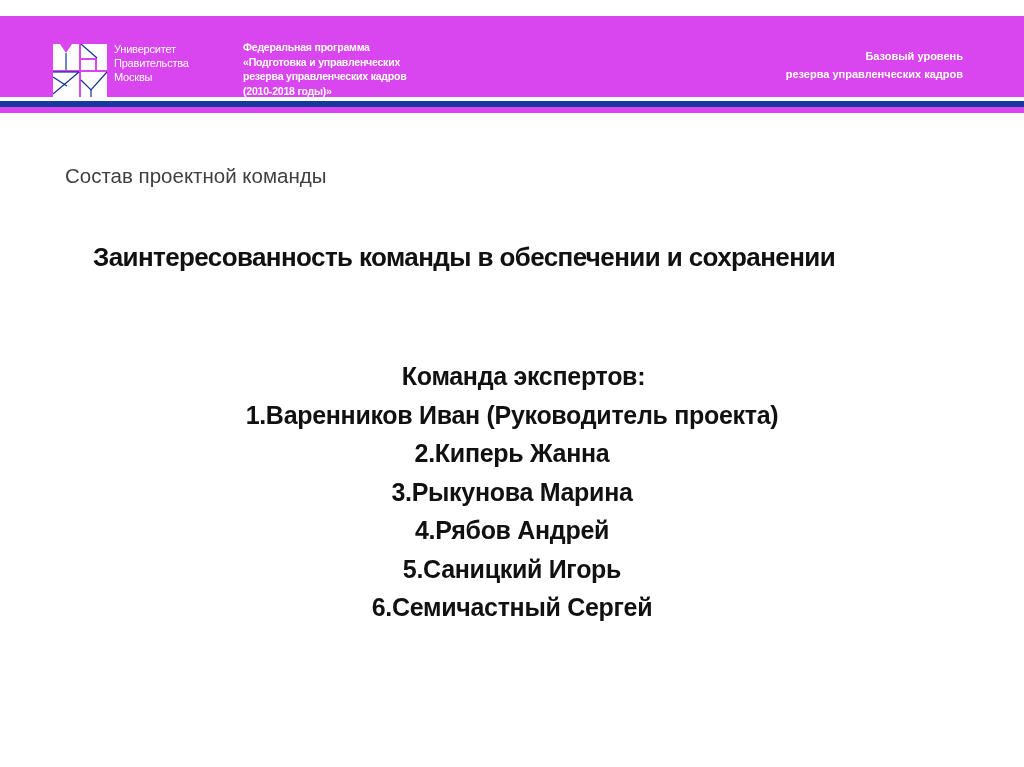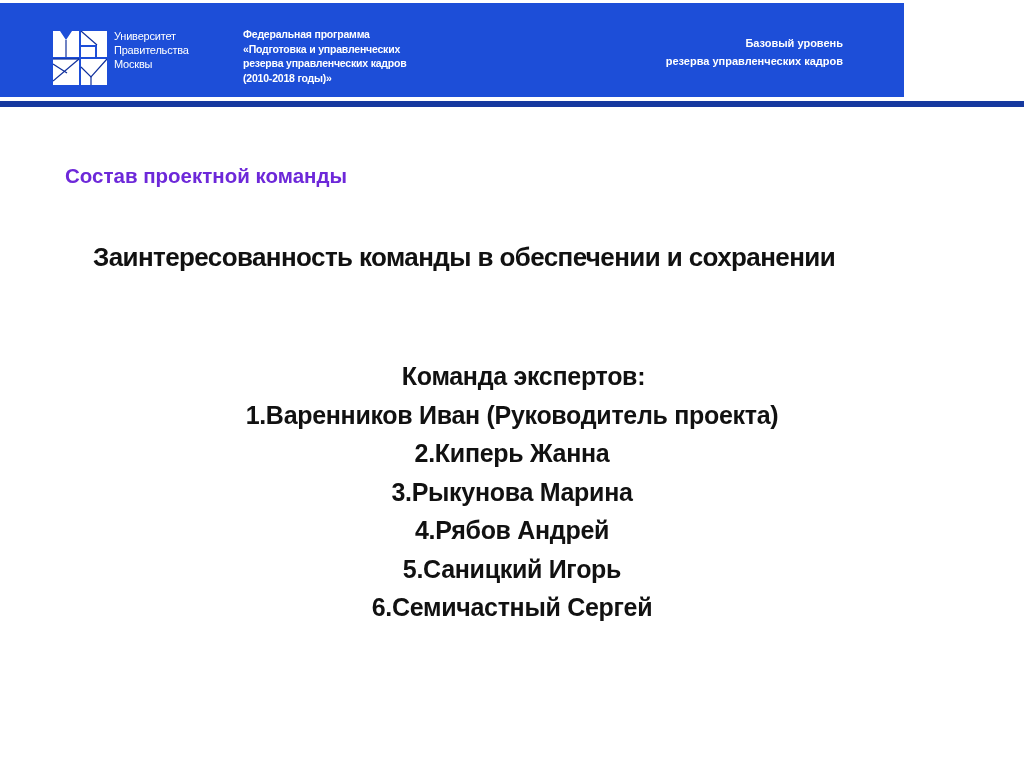--- a/index.html
+++ b/index.html
@@ -1,22 +1,22 @@
 <!DOCTYPE html>
 <html><head>
 <meta charset="utf-8">
 <style>
   html, body { margin: 0; padding: 0; }
   body {
     width: 1024px; height: 767px; overflow: hidden; background: #ffffff;
     font-family: "Liberation Sans", sans-serif; position: relative;
   }
   .header {
-    position: absolute; left: 0; top: 3px; width: 904px; height: 97px;
-    background: #1d4ed8;
+    position: absolute; left: 0; top: 16px; width: 1024px; height: 97px;
+    background: #d946ef;
   }
   .header-gap { position: absolute; left: 0; top: 97px; width: 1024px; height: 4px; background: #ffffff; }
   .header-stripe { position: absolute; left: 0; top: 101px; width: 1024px; height: 6px; background: #16399f; }
 
   .logo { position: absolute; left: 53px; top: 28px; width: 54px; height: 54px; }
   .uni-text {
     position: absolute; left: 114px; top: 26px; color: #ffffff;
     font-size: 11px; line-height: 14px; letter-spacing: -0.2px;
   }
   .uni-text div { white-space: nowrap; }
@@ -26,21 +26,21 @@
   }
   .program-text div { white-space: nowrap; }
   .level-text {
     position: absolute; right: 61px; top: 31px; color: #ffffff; text-align: right;
     font-size: 11px; line-height: 18px; font-weight: bold;
   }
   .level-text div { white-space: nowrap; }
 
   .slide-title {
     position: absolute; left: 65px; top: 164px;
-    font-size: 20.5px; font-weight: bold; color: #6d28d9; white-space: nowrap;
+    font-size: 20.5px; font-weight: normal; color: #404040; white-space: nowrap;
   }
   .statement {
     position: absolute; left: 90px; top: 238px; width: 880px;
     font-size: 26px; line-height: 39px; font-weight: bold; color: #111111;
     letter-spacing: -0.6px;
   }
   .statement div { white-space: nowrap; }
   .statement .l1 { padding-left: 3px; }
   .team {
     position: absolute; left: 0; top: 357px; width: 1024px; text-align: center;

